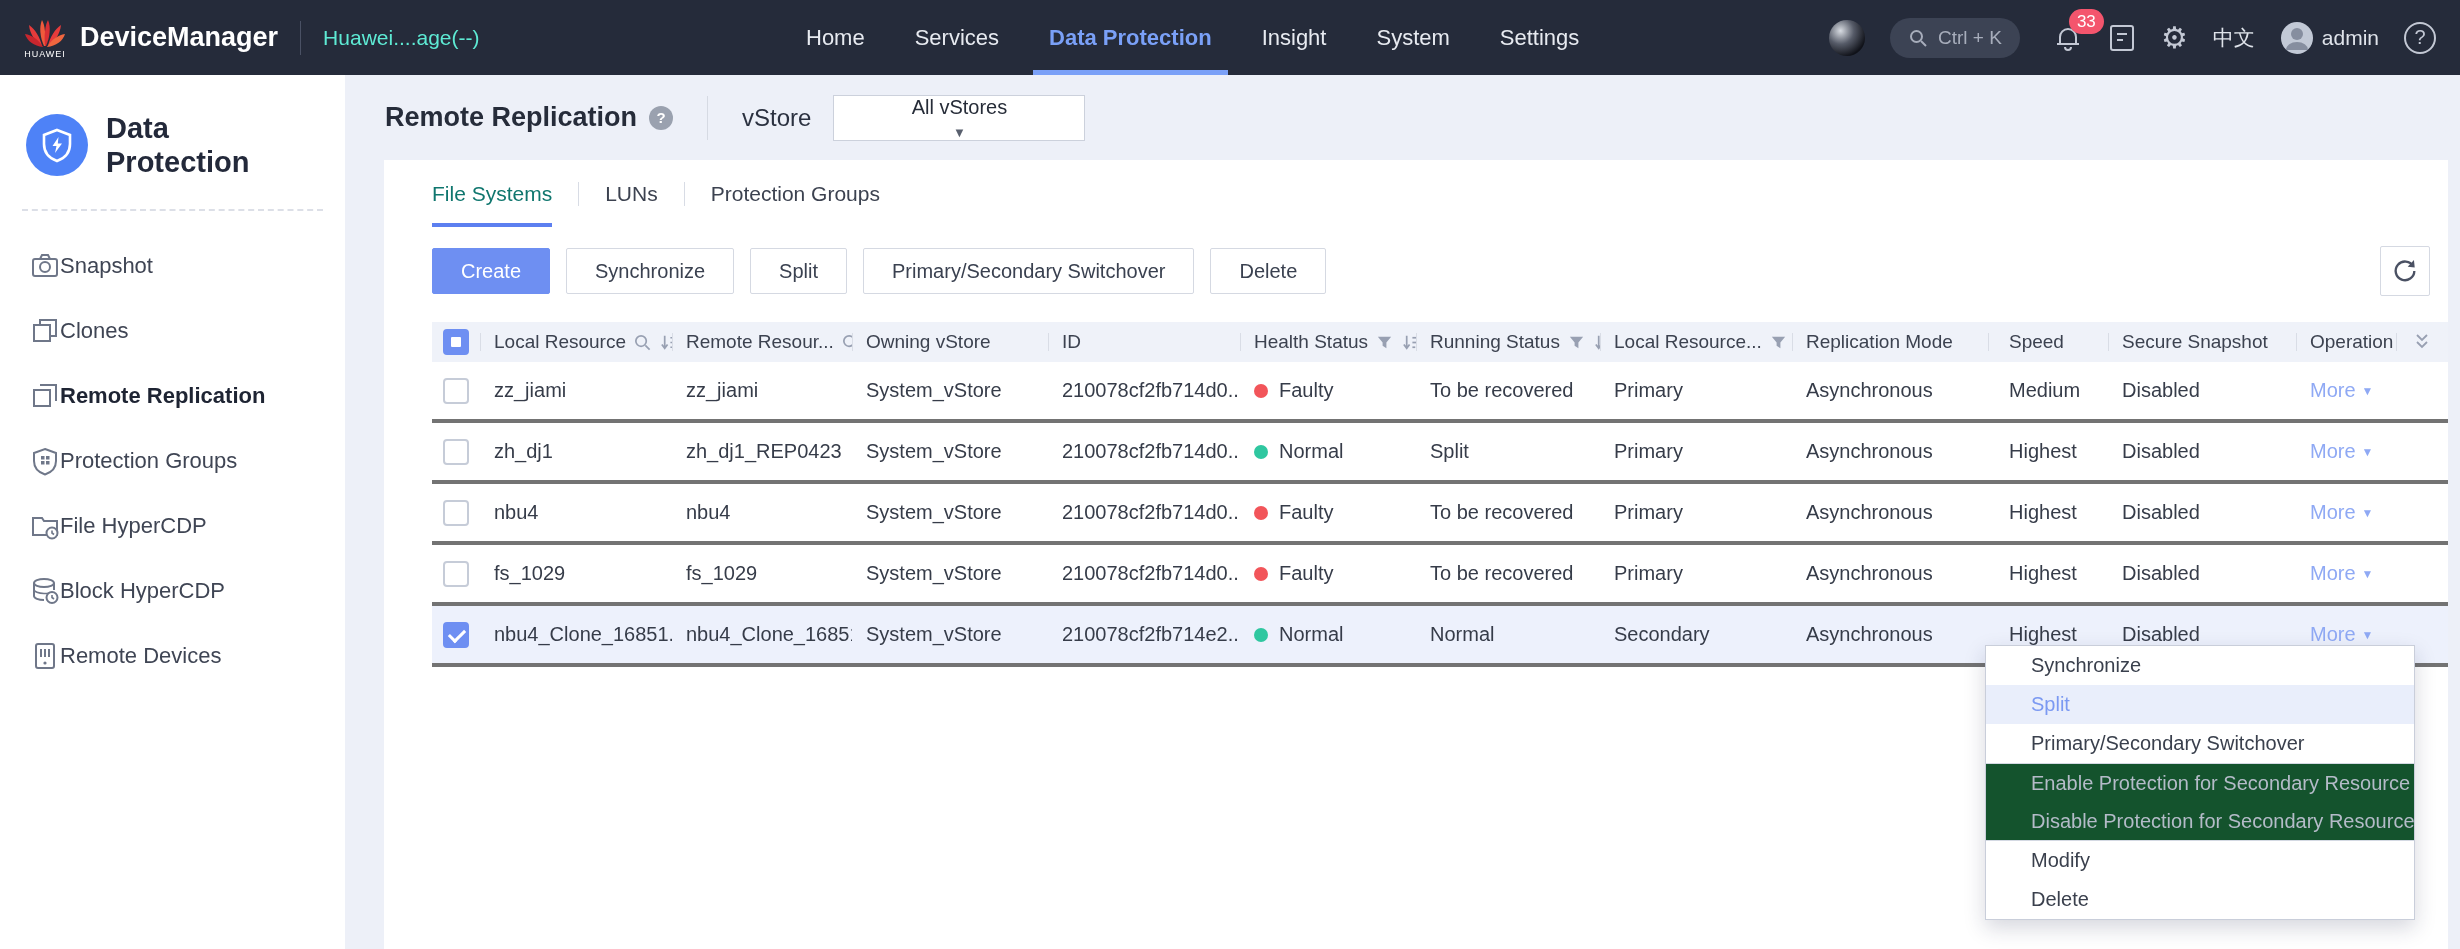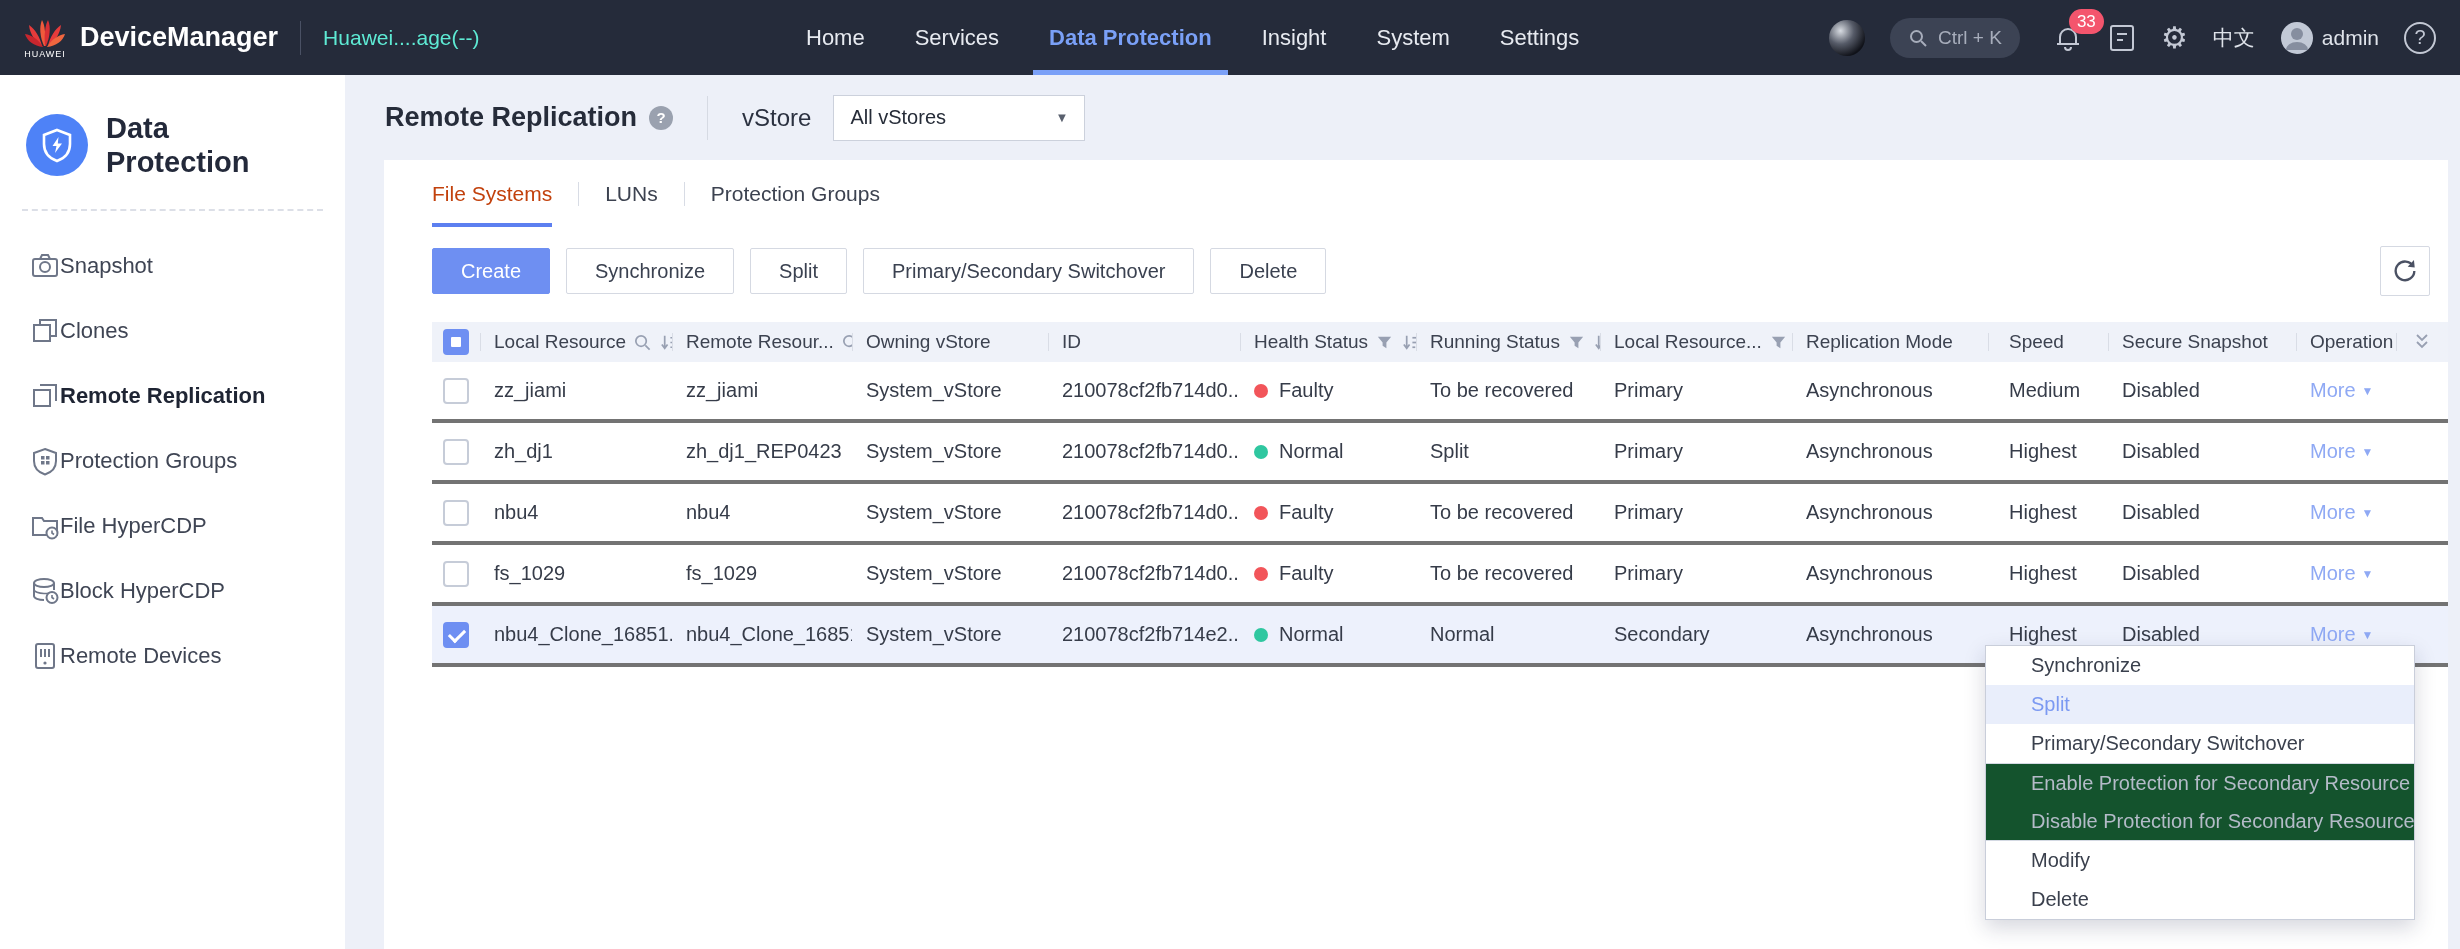--- a/index.html
+++ b/index.html
@@ -41,27 +41,27 @@
   .sb-divider{margin:30px 22px 0 22px;border-top:2px dashed #dcdfe7;}
   .sb-items{margin-top:22px;}
   .sb-item{display:flex;align-items:center;padding-left:30px;height:65px;font-size:22px;color:#3f4554;cursor:pointer;}
   .sb-item.active{font-weight:bold;color:#1e2433;}
   
   .title-row{position:absolute;left:345px;top:75px;right:0;height:85px;display:flex;align-items:center;}
   .page-title{margin-left:40px;font-size:27px;font-weight:bold;color:#262c3a;white-space:nowrap;}
   .q-icon{width:24px;height:24px;min-width:24px;background:#9aa1af;border-radius:50%;color:#fff;font-size:15px;font-weight:bold;display:flex;align-items:center;justify-content:center;margin-left:12px;cursor:pointer;}
   .tr-div{width:1px;height:44px;background:#d6dae3;margin:0 34px;}
   .vstore-label{font-size:24px;color:#2b3140;margin-right:22px;}
-  .vstore-select{width:252px;height:46px;background:#fff;border:1px solid #ccd1dc;display:flex;align-items:center;justify-content:space-between;padding:0 16px;font-size:20px;color:#262c38;cursor:pointer;}
+  .vstore-select{width:252px;height:46px;background:#fff;border:1px solid #ccd1dc;display:flex;align-items:center;justify-content:space-between;padding:0 16px;font-size:20px;color:#262c38;cursor:pointer;flex-direction:column;}
   .caret{color:#59606e;font-size:13px;}
   
   .card{position:absolute;left:384px;top:160px;width:2064px;bottom:0;background:#ffffff;}
   .tabs{position:absolute;left:48px;top:22px;display:flex;align-items:flex-start;}
   .tab{font-size:21px;color:#3c4250;padding-bottom:17px;cursor:pointer;white-space:nowrap;}
-  .tab.active{color:#c2410c;border-bottom:4px solid #5c7ff0;text-align:center;}
+  .tab.active{color:#0f766e;border-bottom:4px solid #5c7ff0;text-align:center;}
   .tab-sep{width:1px;height:24px;background:#d8dce5;margin:0 26px;}
   .actions{position:absolute;left:48px;top:88px;display:flex;gap:16px;}
   .btn{height:46px;padding:0 28px;font-size:20px;display:flex;align-items:center;background:#fff;border:1px solid #d5d9e2;color:#3a4150;border-radius:2px;cursor:pointer;white-space:nowrap;}
   .btn.primary{background:#6e8ff2;border-color:#6e8ff2;color:#fff;}
   .refresh-btn{position:absolute;right:18px;top:86px;width:50px;height:50px;border:1px solid #d5d9e2;background:#fff;border-radius:2px;display:flex;align-items:center;justify-content:center;cursor:pointer;}
   
   .table{position:absolute;left:48px;top:162px;width:2016px;}
   .thead{display:flex;height:40px;background:#eff2f9;align-items:center;}
   .hcell{font-size:19px;color:#3c4250;display:flex;align-items:center;gap:7px;position:relative;padding-left:14px;height:100%;white-space:nowrap;overflow:hidden;}
   .hcell.sep::before{content:"";position:absolute;left:0;top:11px;bottom:11px;width:1px;background:#d9dde6;}

